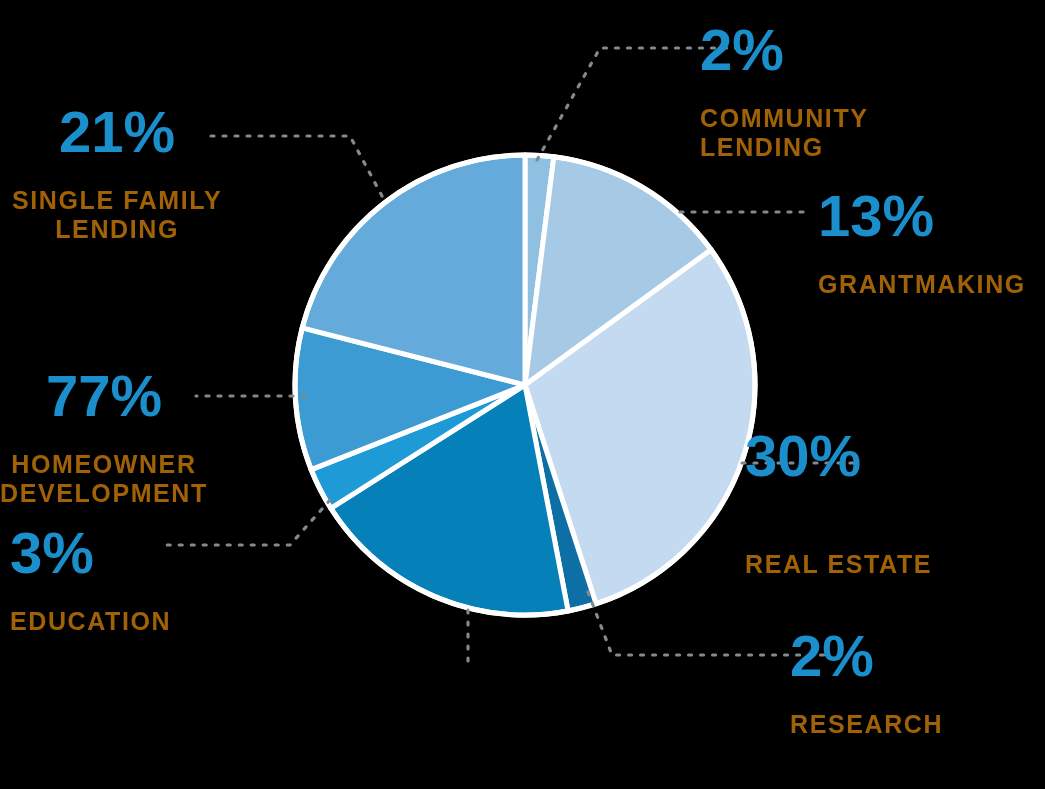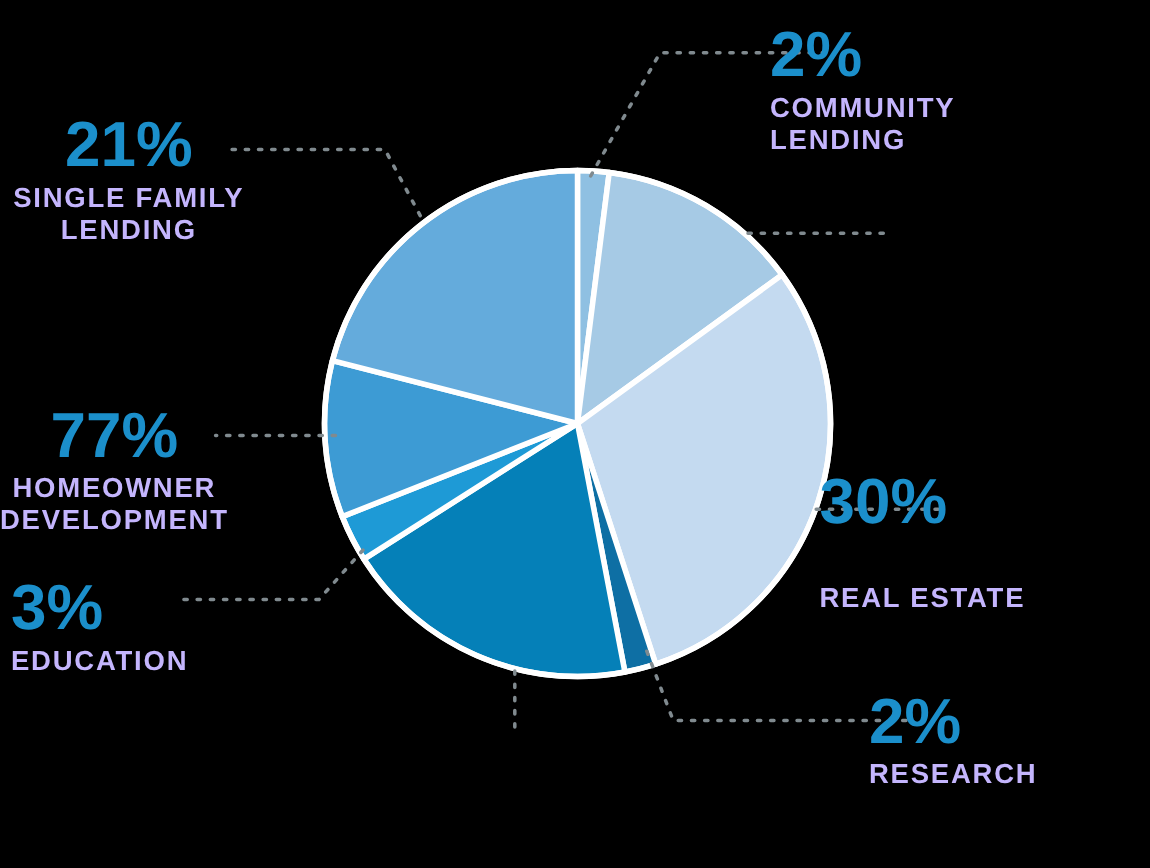--- a/index.html
+++ b/index.html
@@ -32,24 +32,24 @@
     font-size: 58px;
     font-weight: bold;
     color: #1B8FCB;
     letter-spacing: 0px;
     line-height: 0.98;
     white-space: nowrap;
   }
   .callout .lbl {
     font-size: 25px;
     font-weight: bold;
-    color: #c4b5fd;
+    color: #a16207;
     letter-spacing: 1.6px;
     line-height: 1.18;
-    margin-top: 5px;
+    margin-top: 25px;
     white-space: pre-line;
   }
   .align-left  { align-items: flex-start; text-align: left; }
   .align-center{ align-items: center;     text-align: center; }
 
   
   #c-community   { left: 700px; top: 22px;  }
   #c-grant       { left: 818px; top: 188px; }
   #c-realestate  { left: 745px; top: 428px; gap: 40px; }
   #c-research    { left: 790px; top: 628px; }
@@ -89,20 +89,24 @@
       <path d="M 382 196 L 350 136 L 210 136"></path>
     </g>
   </svg>
 
   <div class="callout align-left" id="c-community">
     <span class="pct">2%</span>
     <span class="lbl">COMMUNITY
 LENDING</span>
   </div>
 
+  <div class="callout align-left" id="c-grant">
+    <span class="pct">13%</span>
+    <span class="lbl">GRANTMAKING</span>
+  </div>
 
   <div class="callout align-left" id="c-realestate">
     <span class="pct">30%</span>
     <span class="lbl">REAL ESTATE</span>
   </div>
 
   <div class="callout align-left" id="c-research">
     <span class="pct">2%</span>
     <span class="lbl">RESEARCH</span>
   </div>

